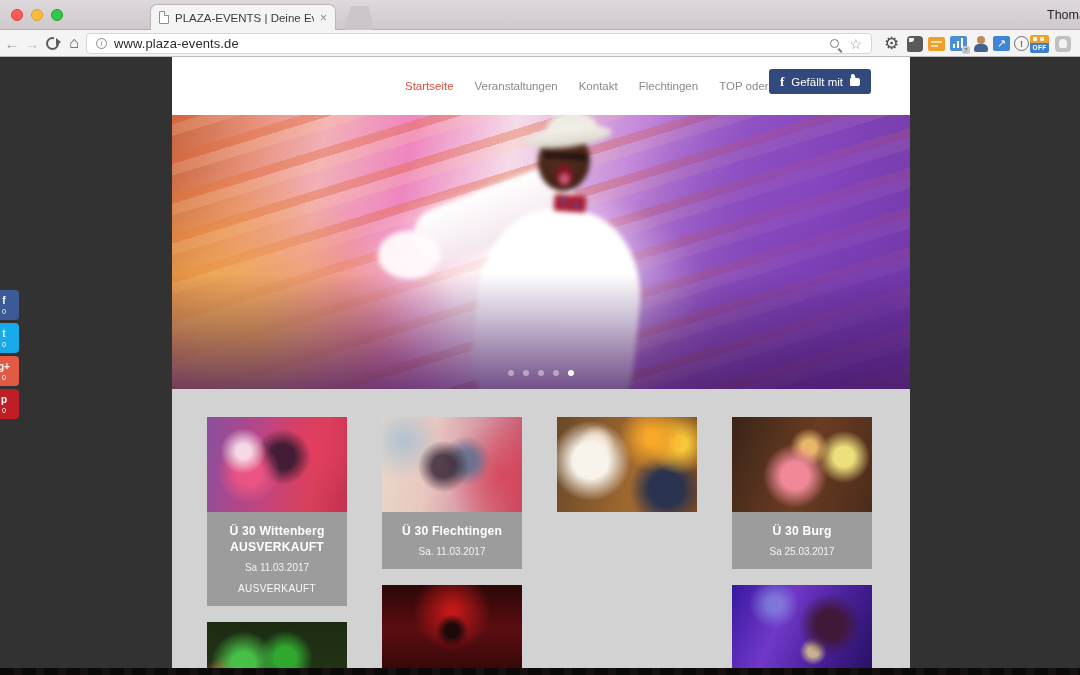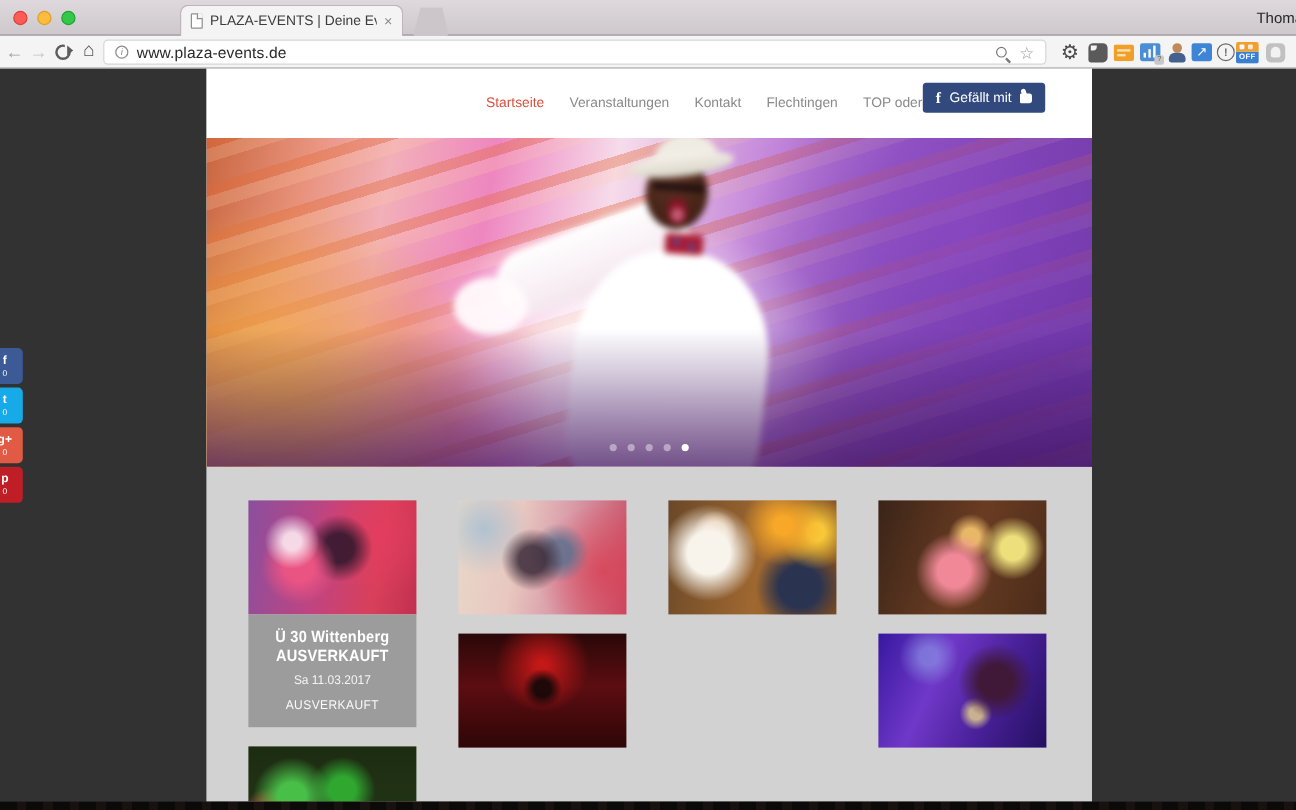--- a/index.html
+++ b/index.html
@@ -303,35 +303,43 @@
         </div>
       </div>
       <div class="card">
         <div class="thumb t5"></div>
       </div>
     </div>
 
     <div class="col col1">
       <div class="card">
         <div class="thumb t2"></div>
+        <div class="caption">
+          <div class="cap-title">Ü 30 Flechtingen</div>
+          <div class="cap-date">Sa. 11.03.2017</div>
+        </div>
       </div>
       <div class="card">
         <div class="thumb t6"></div>
       </div>
     </div>
 
     <div class="col col2">
       <div class="card">
         <div class="thumb t7"></div>
       </div>
     </div>
 
     <div class="col col3">
       <div class="card">
         <div class="thumb t4"></div>
+        <div class="caption">
+          <div class="cap-title">Ü 30 Burg</div>
+          <div class="cap-date">Sa 25.03.2017</div>
+        </div>
       </div>
       <div class="card">
         <div class="thumb t8"></div>
       </div>
     </div>
 
   </div>
 
   <div class="share sh-fb">
     <span class="ic">f</span>

